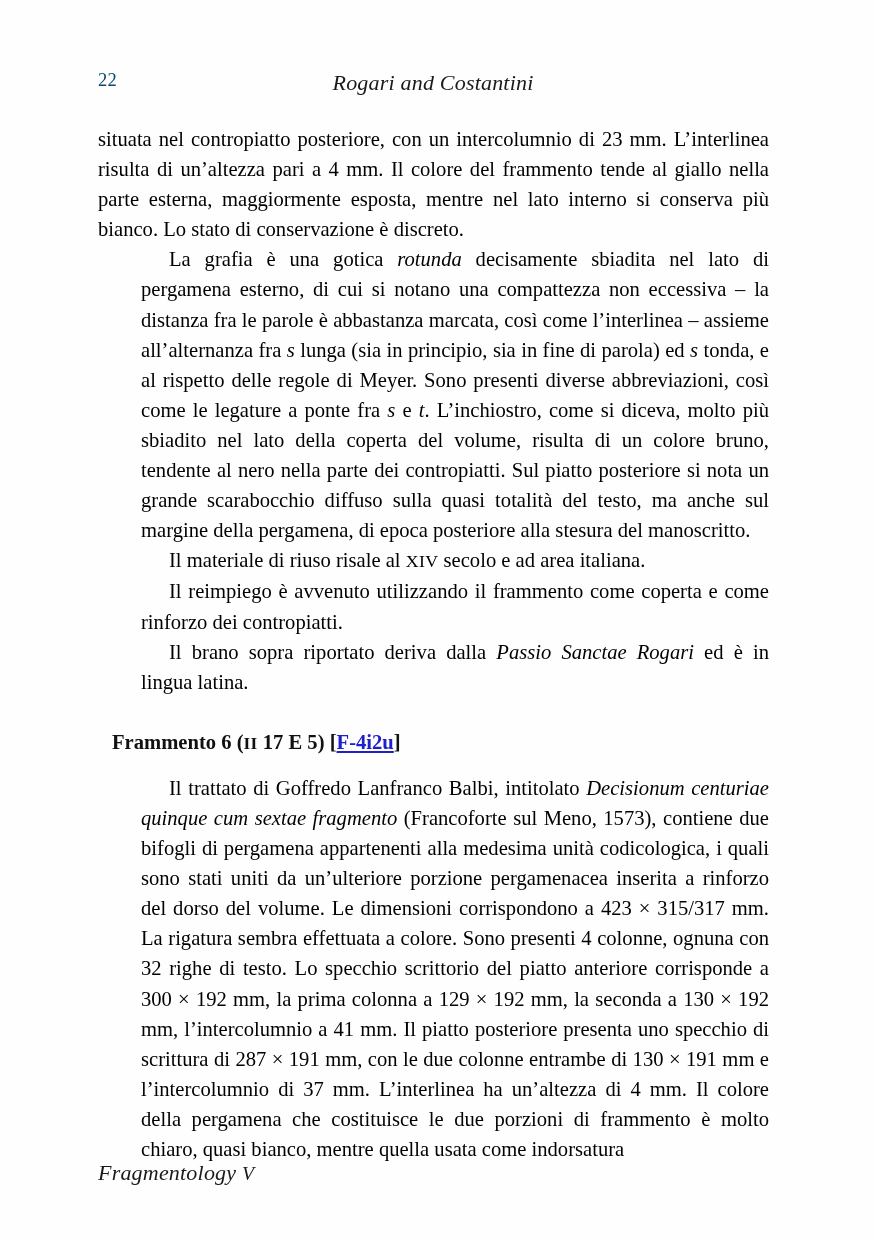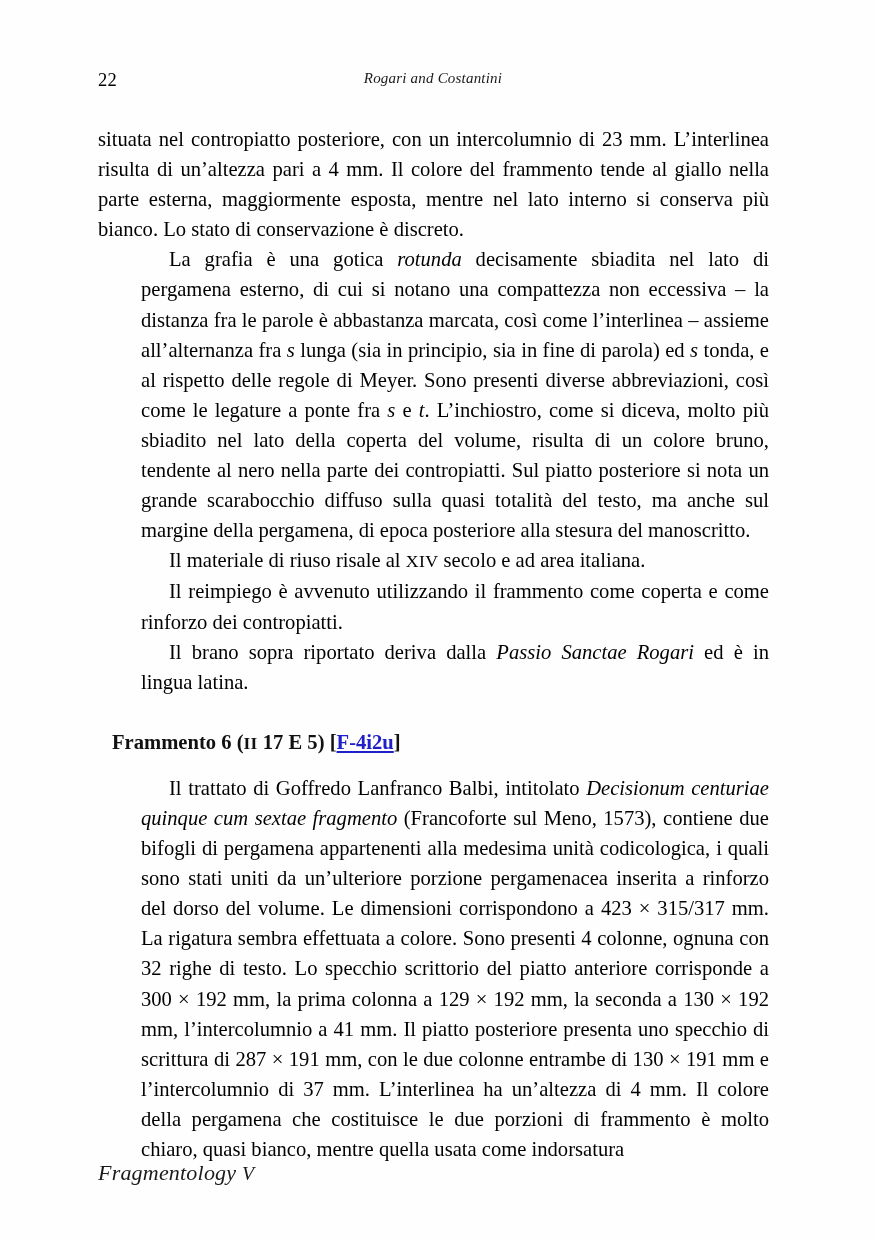--- a/index.html
+++ b/index.html
@@ -28,30 +28,30 @@
     top: 70px;
     width: 670px;
     height: 26px;
   }
   .folio {
     position: absolute;
     left: 0;
     top: 0;
     font-size: 18.5px;
     letter-spacing: 0.3px;
-    color: #000000;
+    color: #0c4a6e;
   }
   .head-title {
     position: absolute;
     left: 0;
     top: 0;
     width: 670px;
     text-align: center;
     font-style: italic;
-    font-size: 15px;
+    font-size: 22px;
     color: #1a1a1a;
     letter-spacing: 0.2px;
   }
 
   
   .textblock {
     position: absolute;
     left: 98px;
     top: 124px;
     width: 671px;

